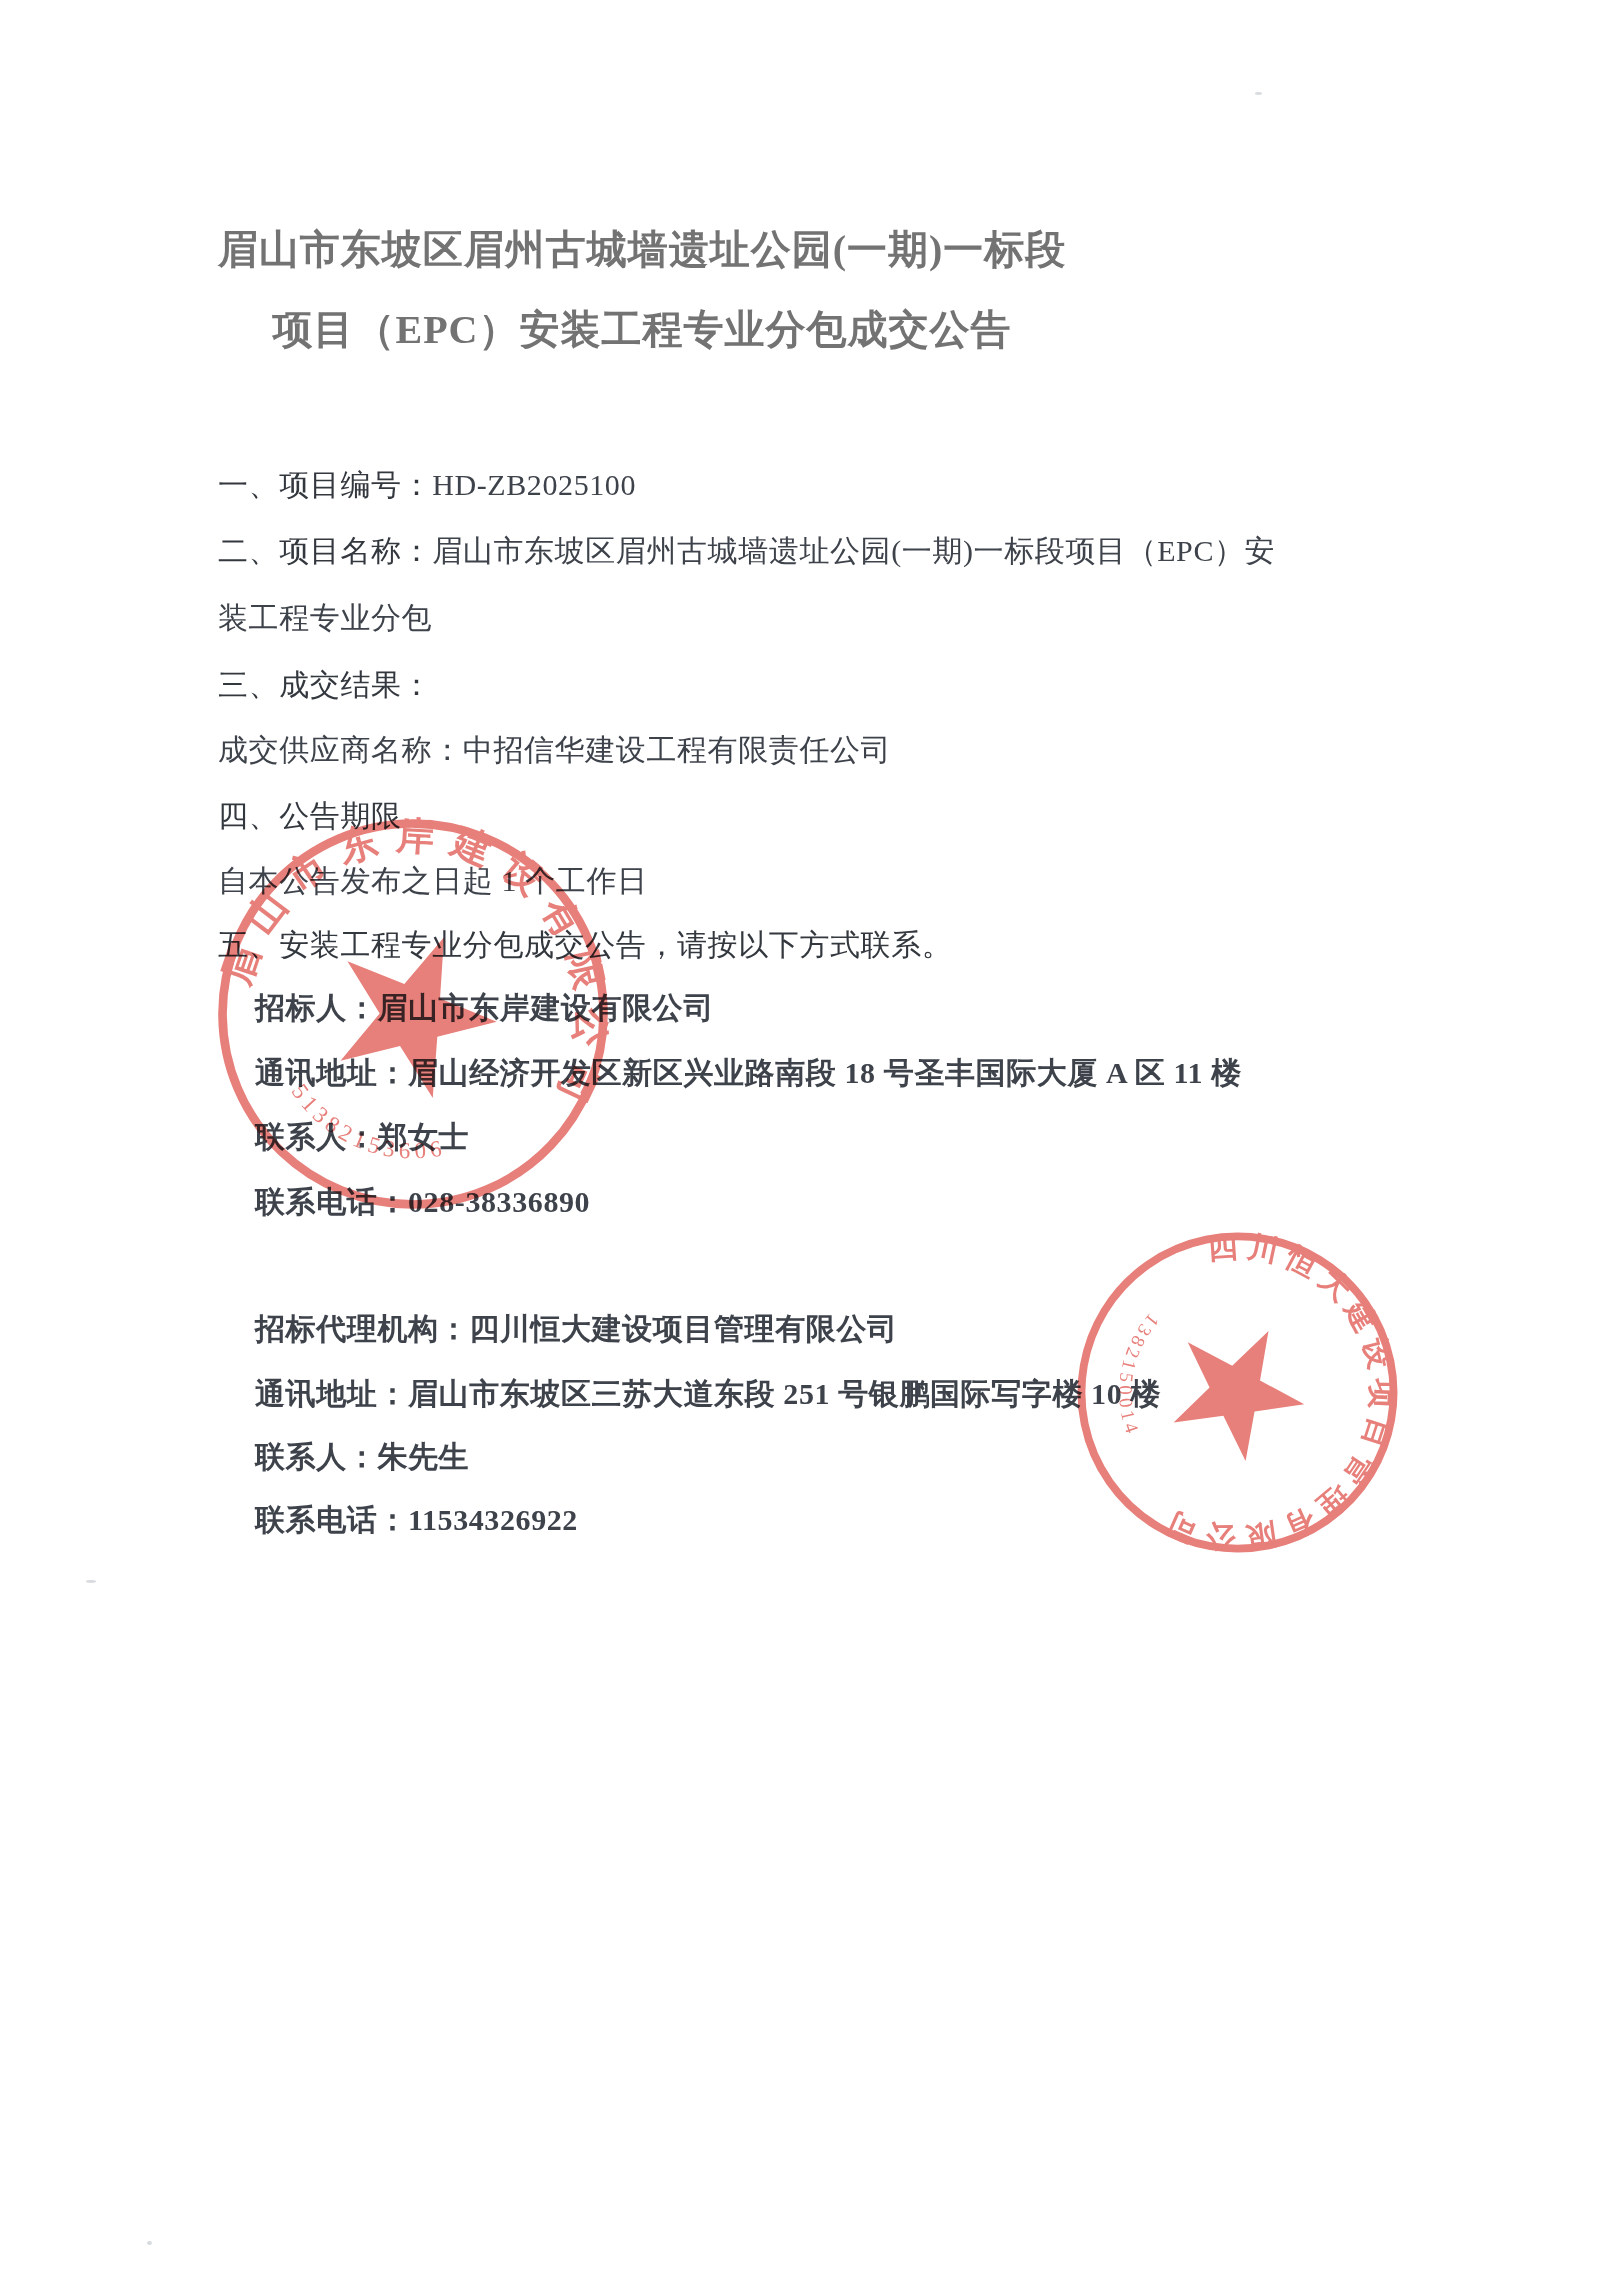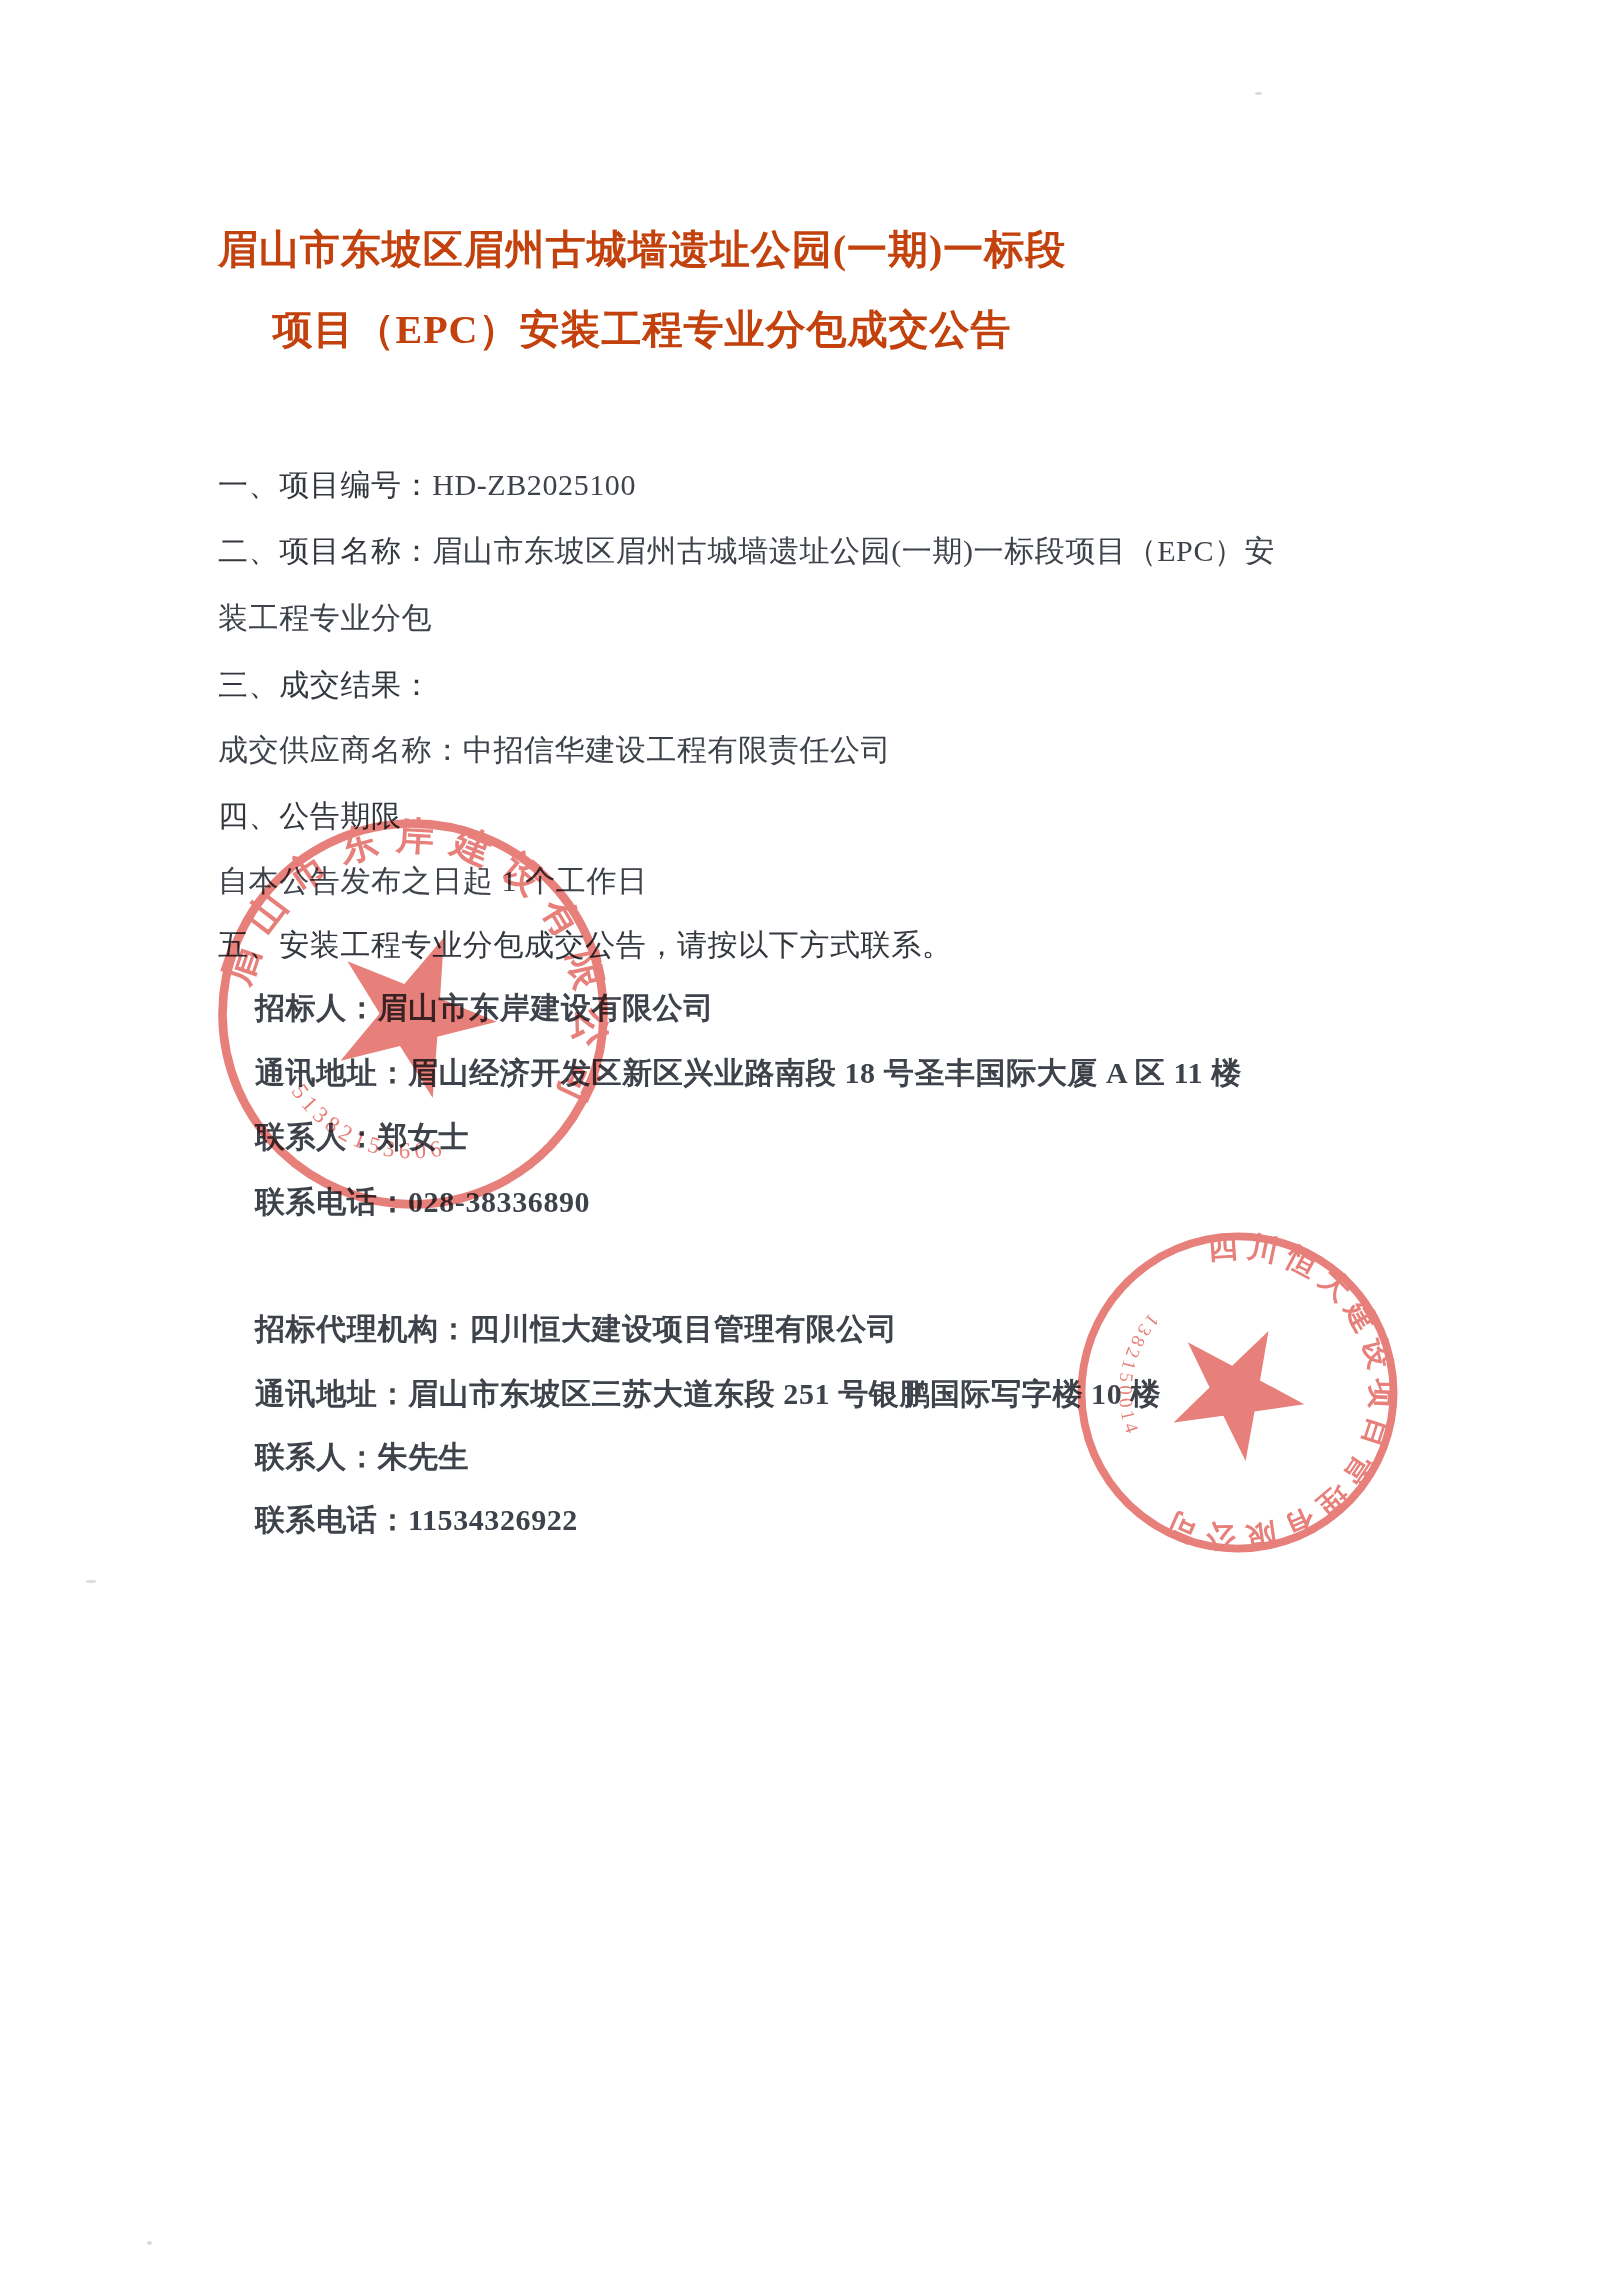--- a/index.html
+++ b/index.html
@@ -4,21 +4,21 @@
 <style>
   html,body { margin:0; padding:0; background:#ffffff; }
   .page {
     position:relative; width:1621px; height:2294px; background:#ffffff;
     font-family:"Liberation Serif","DejaVu Serif",serif;
     color:#3e434b; overflow:hidden;
   }
   .title {
     position:absolute; left:642px; transform:translateX(-50%);
     white-space:nowrap; font-weight:700; font-size:40px; letter-spacing:1px;
-    color:#c2410c; margin:0;
+    color:#737373; margin:0;
   }
   .ln {
     position:absolute; left:218px; font-size:30px; white-space:nowrap;
     letter-spacing:0.6px; color:#3e434b;
   }
   .indent { left:255px;font-weight:bold; }
   .hei { font-family:"Liberation Sans","DejaVu Sans",sans-serif; font-weight:400; color:#33373e; }
   .stamp {
     position:absolute; mix-blend-mode:multiply; opacity:0.82; color:#e2625c;
   }

